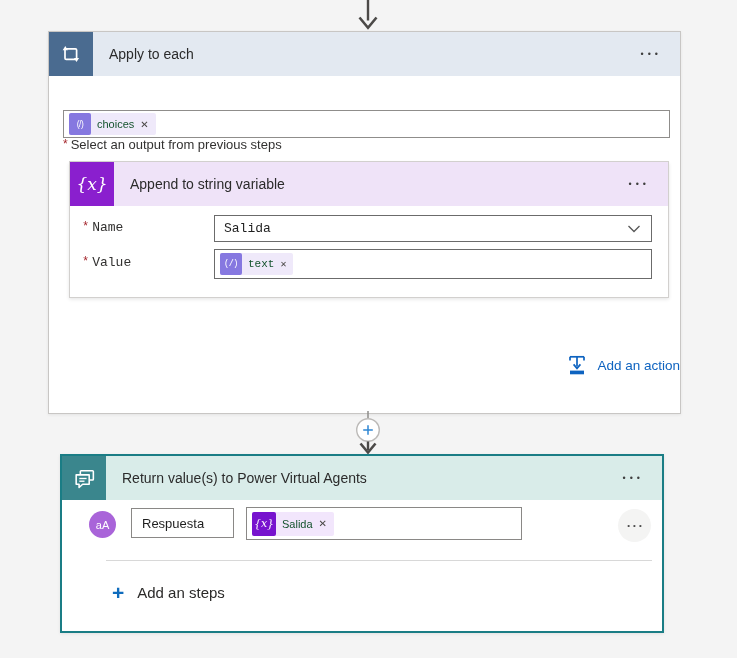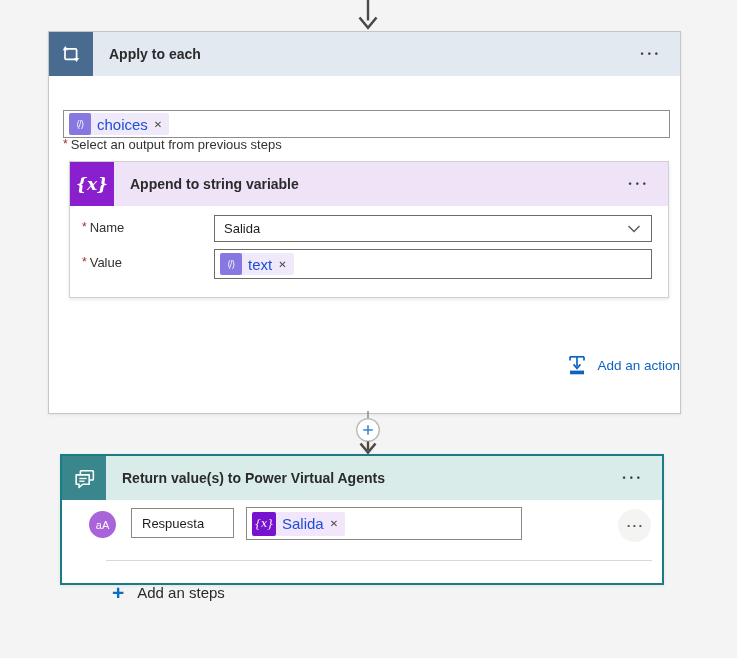--- a/index.html
+++ b/index.html
@@ -3,68 +3,68 @@
 <meta charset="utf-8">
 <style>
   html,body{margin:0;padding:0;background:#f4f4f4;}
   .canvas{
     position:relative;width:737px;height:658px;overflow:hidden;
     background:#f4f4f4;font-family:"Liberation Sans",sans-serif;color:#323130;
   }
   svg{display:block}
   
   .card{position:absolute;background:#fff;box-sizing:border-box;}
-  .card-header{display:flex;align-items:center;height:44px;position:relative;cursor:pointer;font-weight:bold;}
+  .card-header{display:flex;align-items:center;height:44px;position:relative;cursor:pointer;}
   .icon-tile{width:44px;height:44px;flex:0 0 44px;display:flex;align-items:center;justify-content:center;}
   .card-title{margin-left:16px;font-size:14px;color:#2b2b2b;}
   .menu-dots{
     position:absolute;right:18px;top:50%;transform:translateY(-50%);
     font-size:9px;letter-spacing:4px;color:#3f3f3f;cursor:pointer;
   }
   .req{color:#a4262c;margin-right:3px;font-size:12px;vertical-align:top;}
   
   .token{display:inline-flex;align-items:center;height:22px;border-radius:2px;
          background:var(--token-pill-bg);cursor:pointer;}
   .token-icon{width:22px;height:22px;border-radius:2px;display:flex;align-items:center;justify-content:center;
               color:#fff;font-size:8.5px;letter-spacing:-0.5px;background:var(--token-icon-violet);}
-  .token-label{padding:0 6px;font-size:15px;color:#1d4ed8;white-space:nowrap;}
+  .token-label{padding:0 6px;font-size:11px;color:#14532d;white-space:nowrap;}
   .token-x{padding-right:7px;font-size:10px;color:#484644;}
   
   .apply-card{left:48px;top:31px;width:633px;height:383px;border:1px solid #c8c6c4;
               box-shadow:0 1px 3px rgba(0,0,0,.07);}
   .apply-card .card-header{background:var(--apply-header-bg);}
   .apply-card .icon-tile{background:var(--apply-icon-bg);}
   .apply-body{position:absolute;left:0;right:0;top:44px;bottom:0;}
   .select-label{position:absolute;left:14px;top:19px;font-size:13px;color:#323130;margin-top:42px;}
   .select-input{position:absolute;left:14px;top:34px;width:607px;height:28px;background:#fff;
                 border:1px solid #8f8d8b;box-sizing:border-box;display:flex;align-items:center;
                 padding-left:5px;cursor:text;}
   
   .append-card{left:20px;top:85px;width:600px;height:137px;border:1px solid #d2d0ce;
                box-shadow:0 1.6px 3.6px rgba(0,0,0,.1);position:absolute;background:#fff;box-sizing:border-box;}
   .append-card .card-header{background:var(--append-header-bg);}
   .append-card .icon-tile{background:var(--append-icon-bg);color:#fff;
                           font-family:"DejaVu Serif",serif;font-style:italic;font-size:17px;}
-  .append-body{position:absolute;left:0;right:0;top:44px;bottom:0;}
+  .append-body{position:absolute;left:0;right:0;top:44px;bottom:0;font-family:Liberation Mono, monospace;}
   .field-label{position:absolute;left:12px;font-size:13px;color:#323130;}
   .name-label{top:14px}.value-label{top:49px}
   .combo{position:absolute;left:144px;top:9px;width:438px;height:27px;border:1px solid #6b6b6b;
          box-sizing:border-box;display:flex;align-items:center;padding:0 9px;font-size:13px;color:#1f1f1f;
          background:#fff;cursor:pointer;}
   .combo .chev{position:absolute;right:10px;top:50%;transform:translateY(-50%);}
   .value-input{position:absolute;left:144px;top:43px;width:438px;height:30px;border:1px solid #6b6b6b;
                box-sizing:border-box;display:flex;align-items:center;padding-left:5px;background:#fff;cursor:text;}
   
   .add-action{position:absolute;left:0;right:0;top:278px;display:flex;justify-content:flex-end;
               align-items:center;gap:9px;color:var(--link-blue);font-size:13.5px;cursor:pointer;}
   
   .arrow-top{position:absolute;left:355px;top:0;}
   .connector{position:absolute;left:348px;top:409px;cursor:pointer;}
   
-  .return-card{left:60px;top:454px;width:604px;height:131px;border:2px solid var(--teal-border);
+  .return-card{left:60px;top:454px;width:604px;height:179px;border:2px solid var(--teal-border);
                box-shadow:0 1px 3px rgba(0,0,0,.08);}
   .return-card .card-header{background:var(--teal-header-bg);}
   .return-card .icon-tile{background:var(--teal-icon-bg);}
   .return-body{position:absolute;left:0;right:0;top:44px;bottom:0;margin-left:14px;}
   .type-badge{position:absolute;left:13px;top:11px;width:27px;height:27px;border-radius:50%;
               background:var(--type-badge-purple);color:#fff;display:flex;align-items:center;
               justify-content:center;font-size:11px;}
   .name-input{position:absolute;left:55px;top:8px;width:103px;height:30px;border:1px solid #8a8886;
               box-sizing:border-box;font-size:13px;color:#1f1f1f;padding:12px 10px;background:#fff;
               font-family:"Liberation Sans",sans-serif;outline:none;}

